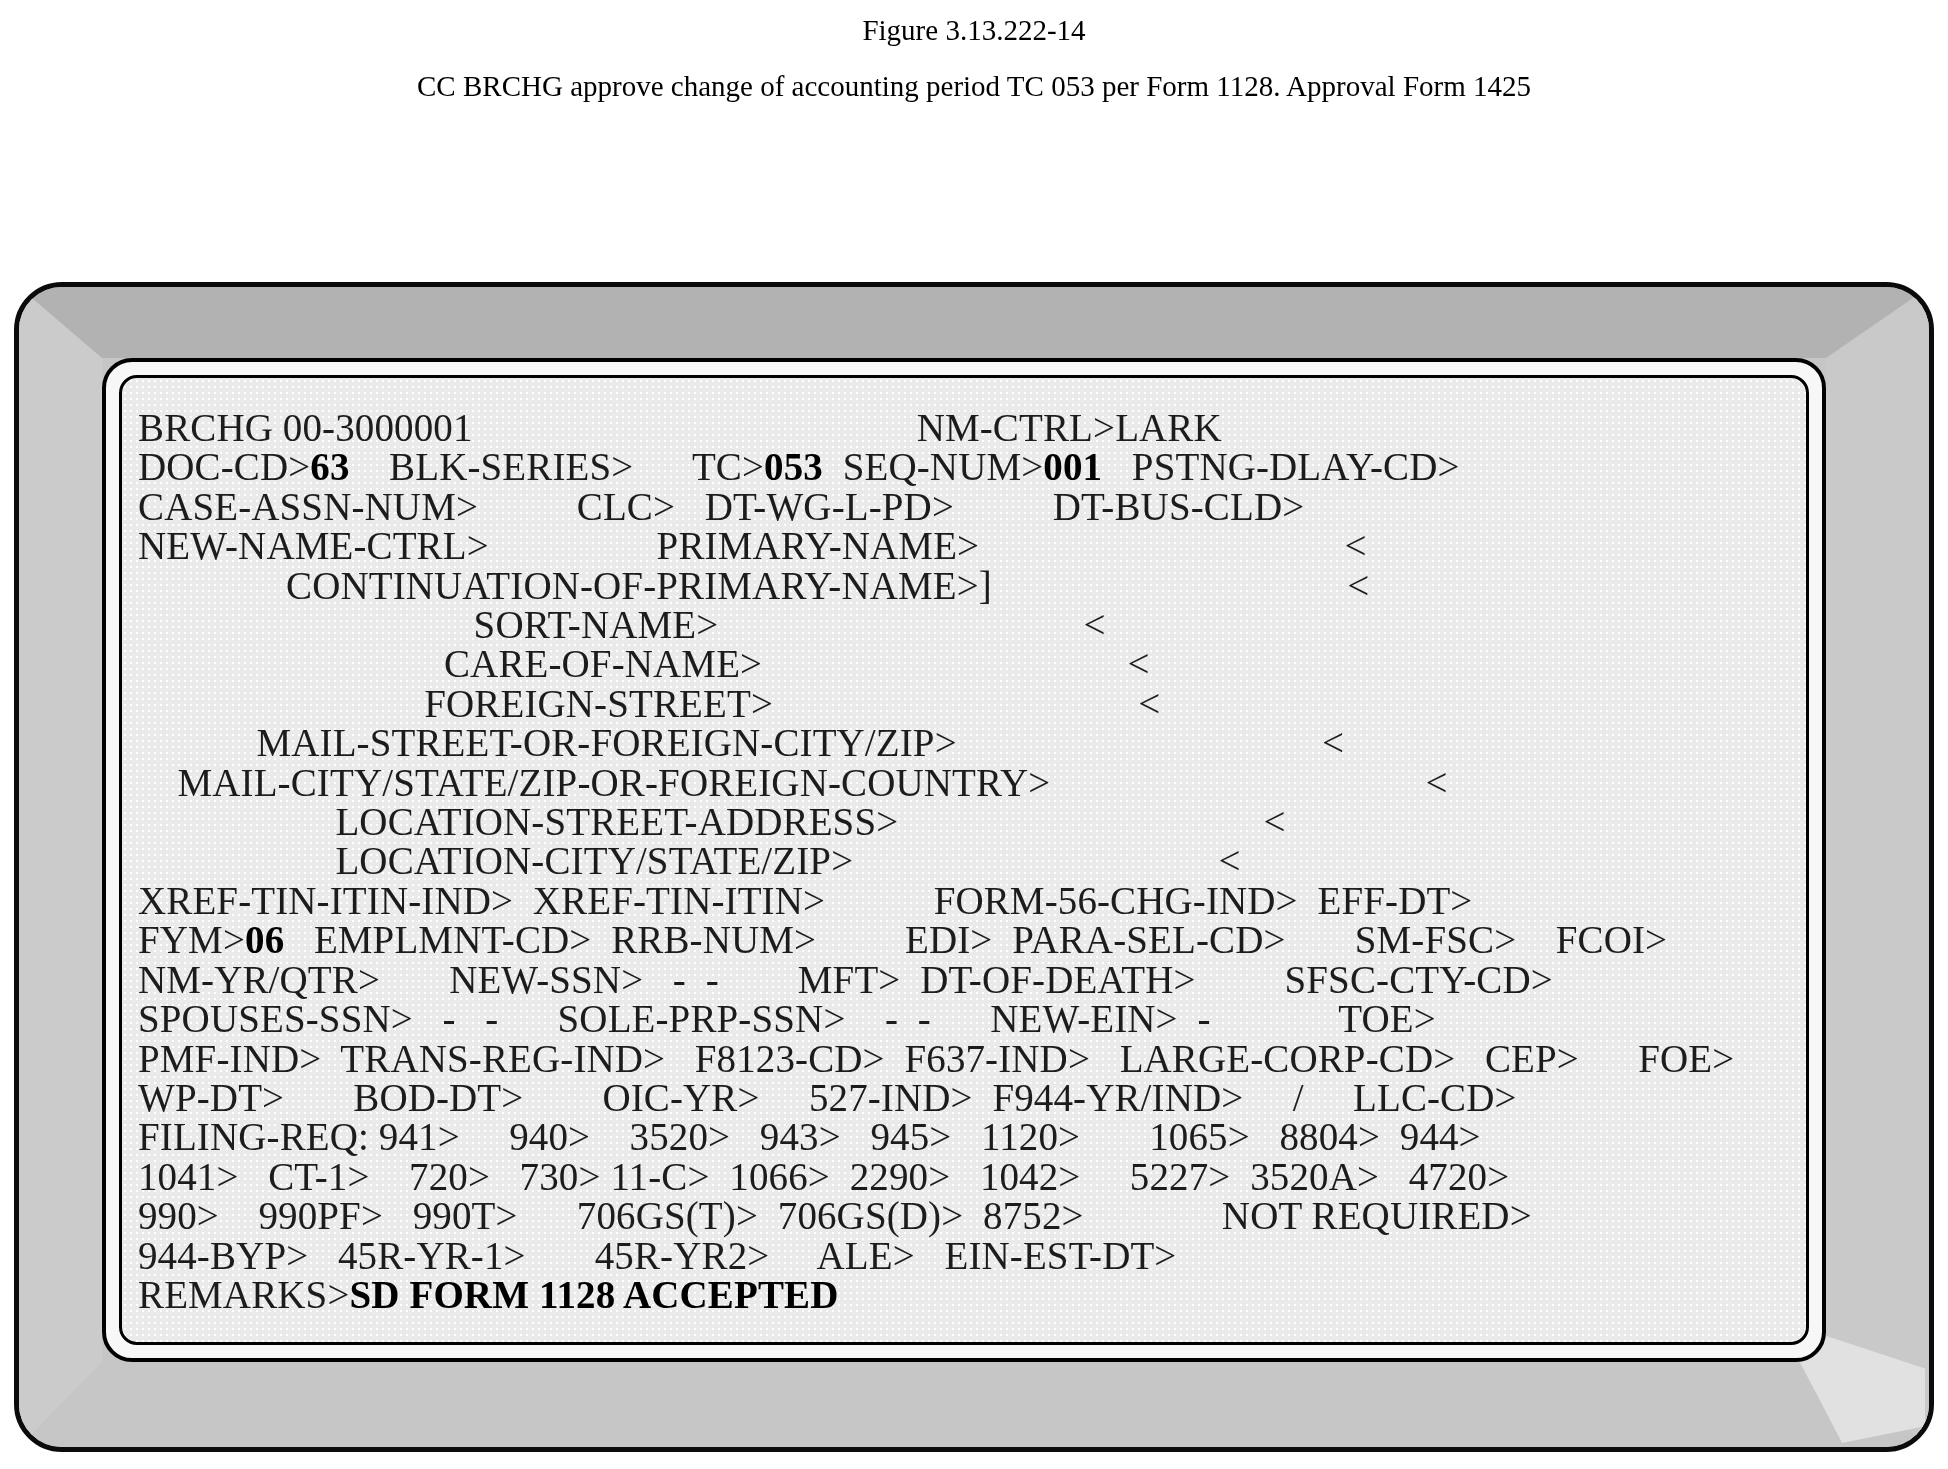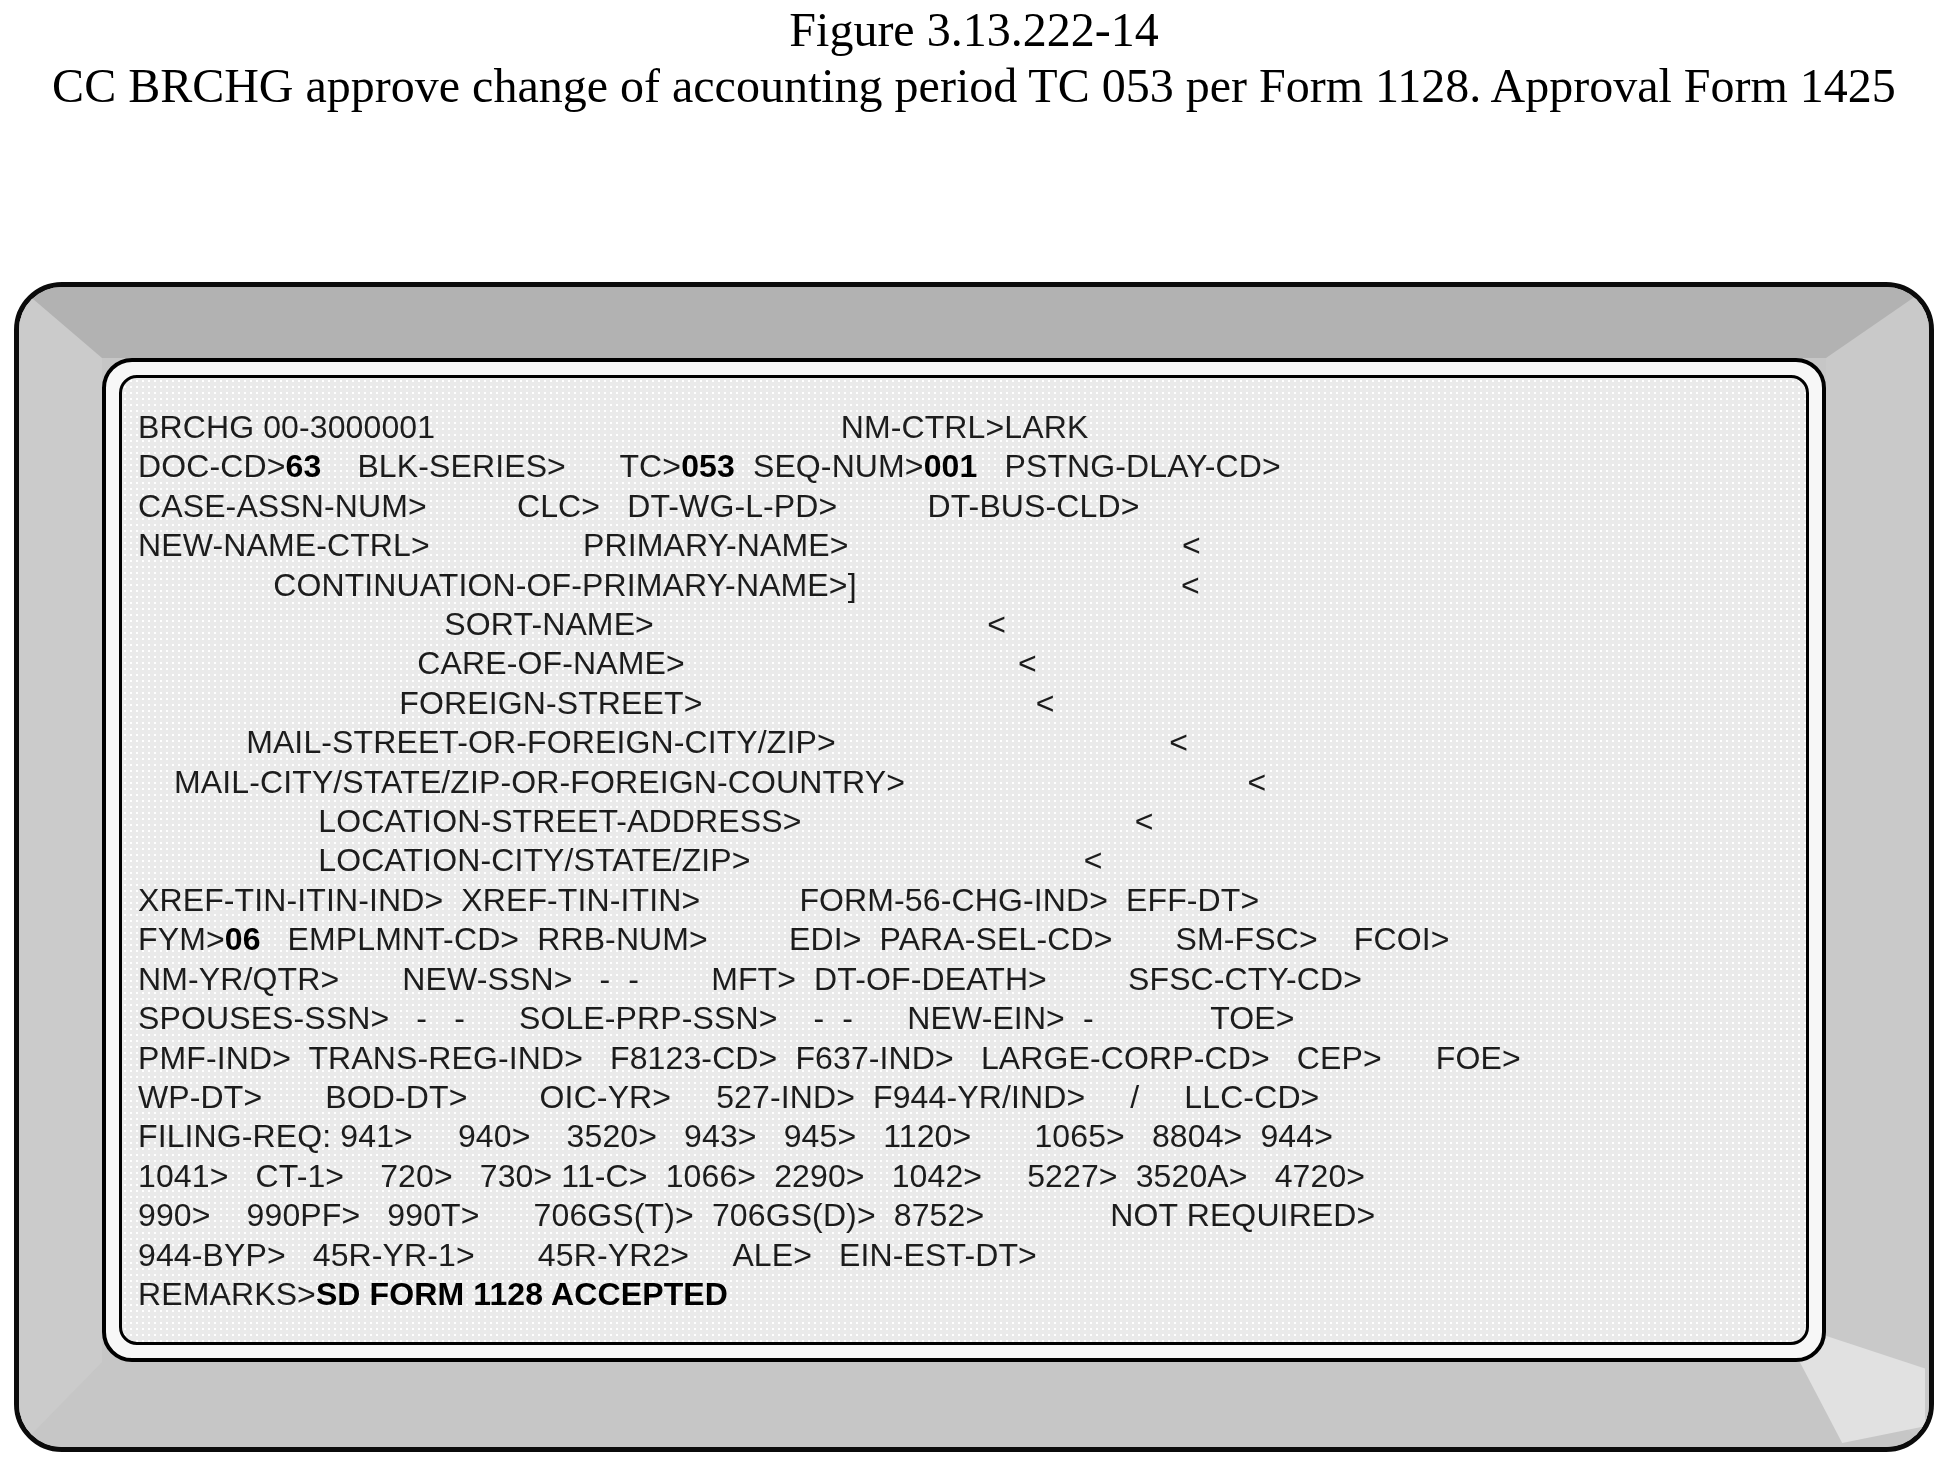--- a/index.html
+++ b/index.html
@@ -8,21 +8,21 @@
     background:#ffffff;
     position:relative;
     font-family:"Liberation Serif", serif;
     overflow:hidden;
   }
 
   
   .caption {
     position:absolute; top:2px; left:0; width:100%;
     text-align:center;
-    font-size:48px; line-height:56px;
+    font-size:29px; line-height:56px;
     color:#000;
   }
 
   
   .monitor { position:absolute; left:14px; top:282px; width:1920px; height:1170px; }
   .bezel {
     position:absolute; inset:0;
     border:5px solid #0b0b0b;
     border-radius:48px;
     background:#c6c6c6;
@@ -58,22 +58,22 @@
     width:100%; height:100%;
     border:3px solid #000;
     border-radius:18px;
     background-color:#eaeaea;
     background-image:radial-gradient(circle, #ffffff 0.9px, rgba(255,255,255,0) 1.15px);
     background-size:6px 6px;
     padding:30px 8px 0 16px;
     overflow:hidden;
   }
   .screen-text {
-    font-family:Liberation Sans, sans-serif;
-    font-size:32px;
+    font-family:Liberation Serif, serif;
+    font-size:39px;
     line-height:39.4px;
     letter-spacing:0.12px;
     color:#1c1c1c;
     white-space:pre;
   }
   .screen-text .line { white-space:pre; }
   .screen-text .b { font-weight:bold; color:#000;text-align:right; }
 </style>
 </head>
 <body>

